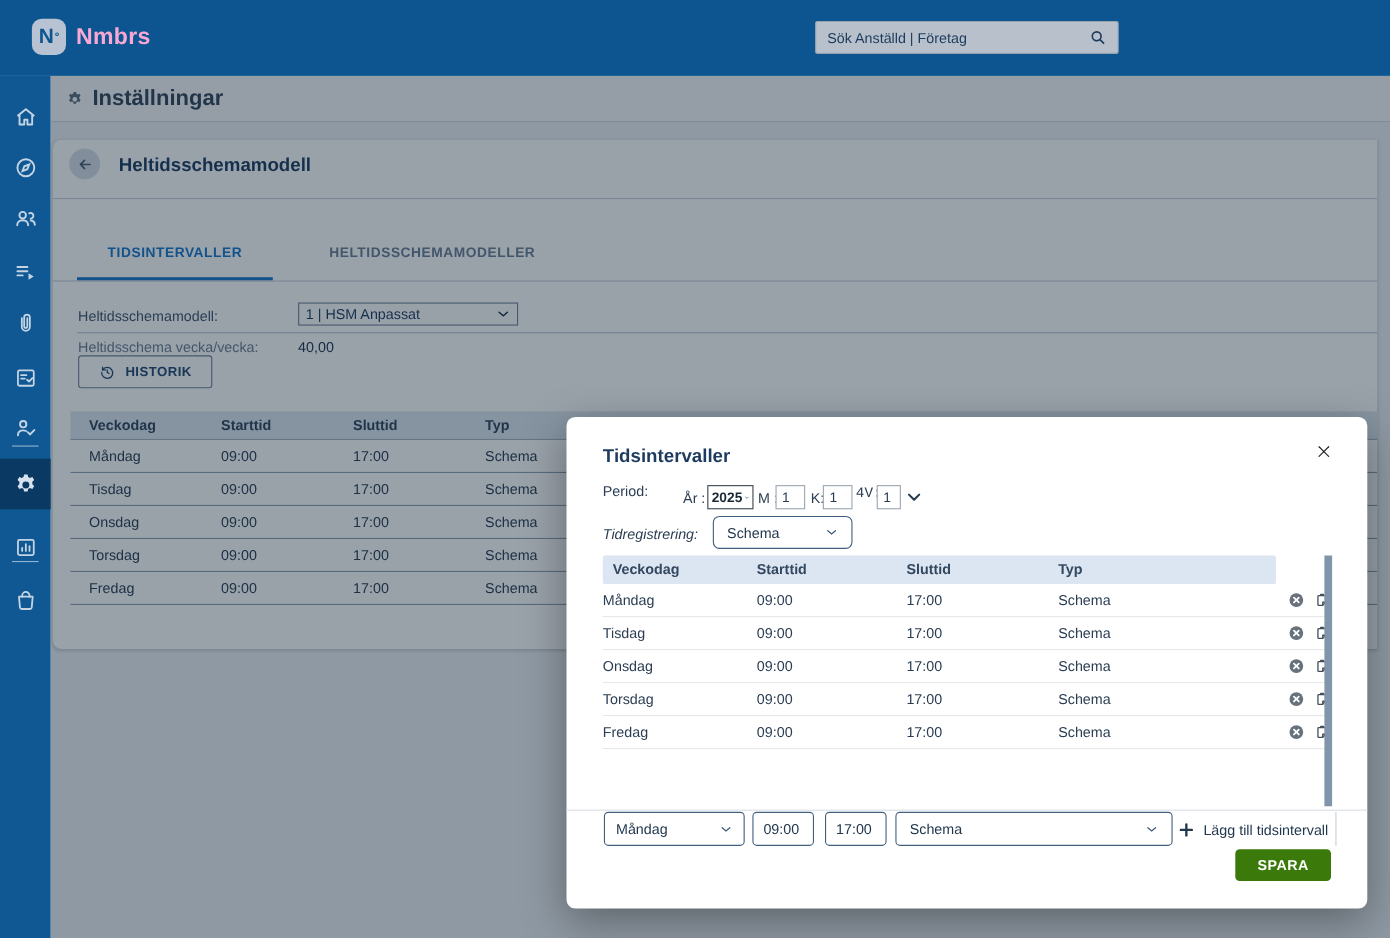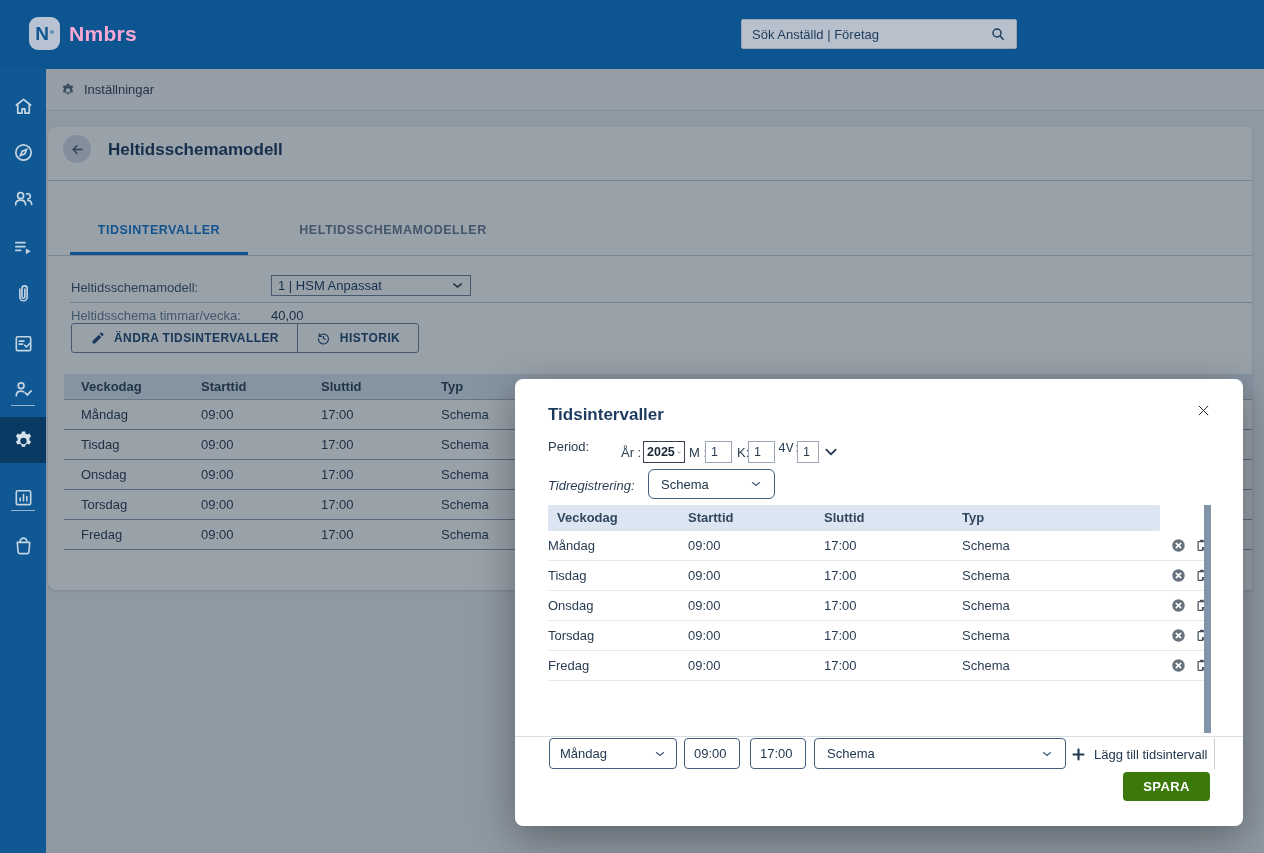--- a/index.html
+++ b/index.html
@@ -26,21 +26,21 @@
     display:flex; align-items:center; justify-content:center; color:#c4d4e2; cursor:pointer; }
   .side-item svg { width:23px; height:23px; }
   .side-item.active { background:#0a3a63; color:#d6e2ee; }
   .side-div { position:absolute; left:11px; width:24px; height:1px; background:rgba(255,255,255,.55); }
 
   
   #content { position:absolute; left:46px; top:69px; width:1218px; height:784px; background:#eef1f4; }
   #crumbbar { position:absolute; left:0; top:0; width:1218px; height:42px; background:#f8fafb;
     border-bottom:1px solid #d5dbe2; display:flex; align-items:center; padding-left:14px; gap:8px; }
   #crumbbar svg { width:16px; height:16px; color:#5c6f82; }
-  #crumb-label { font-size:13px; font-weight:normal; color:#32465b;text-align:right; }
+  #crumb-label { font-size:20px; font-weight:bold; color:#32465b;text-align:right; }
 
   #card { position:absolute; left:2px; top:58px; width:1204px; height:463px; background:#ffffff;
     border-radius:8px 0 0 8px; box-shadow:0 1px 3px rgba(30,50,70,.18); }
   #back-btn { position:absolute; left:15px; top:8px; width:28px; height:28px; border-radius:50%;
     background:#d7dfe8; display:flex; align-items:center; justify-content:center; cursor:pointer; }
   #back-btn svg { width:15px; height:15px; stroke:#4a5d73; }
   #page-title { position:absolute; left:60px; top:13px; font-size:17px; font-weight:bold; color:#1d3b5f; }
   .hdiv1 { position:absolute; left:0; top:53px; width:1204px; height:1px; background:#c9d2dc; }
 
   .tab { position:absolute; top:96px; height:32px; font-size:12.5px; font-weight:bold;
@@ -263,30 +263,24 @@
     <div class="tabline"></div>
 
     <span class="fl" id="model-label">Heltidsschemamodell:</span>
     <div id="model-select">
       <span class="ph">1 | HSM Anpassat</span>
       <svg viewBox="0 0 24 24" fill="none" stroke-width="2.6" stroke-linecap="round">
           <path d="M5 9 l7 6 7-6"></path>
         </svg>
     </div>
     <div class="hdiv2"></div>
-    <span class="fl" id="hours-label">Heltidsschema timmar/vecka:</span>
+    <span class="fl" id="hours-label">Heltidsschema vecka/vecka:</span>
     <span id="hours-value">40,00</span>
 
     <div id="btn-group">
-      <div class="grp-btn">
-        <svg viewBox="0 0 24 24">
-            <path fill="#234a74" d="M14.1 5.9l4 4L7.9 20H4v-4zM15.5 4.5l1.8-1.8c.5-.5 1.4-.5 1.9 0l2.1 2.1c.5.5.5 1.4 0 1.9l-1.8 1.8z"></path>
-          </svg>
-        <span>ÄNDRA TIDSINTERVALLER</span>
-      </div>
       <div class="grp-btn">
         <svg viewBox="0 0 24 24" fill="none" stroke="#234a74" stroke-width="1.9" stroke-linecap="round">
             <path d="M5.2 8.5 A8 8 0 1 1 4 12"></path>
             <path d="M5.2 4.5 v4 h4"></path>
             <path d="M12 8.5 V12 l2.6 1.6"></path>
           </svg>
         <span>HISTORIK</span>
       </div>
     </div>
 

